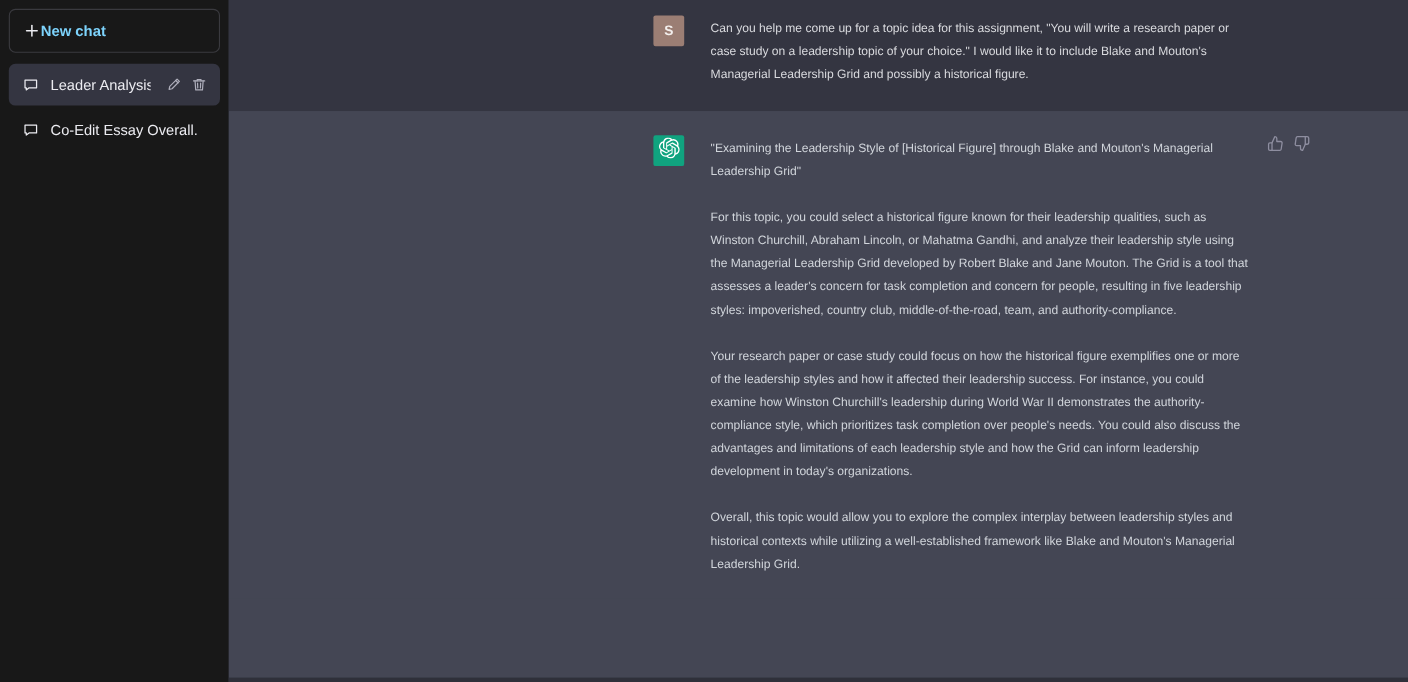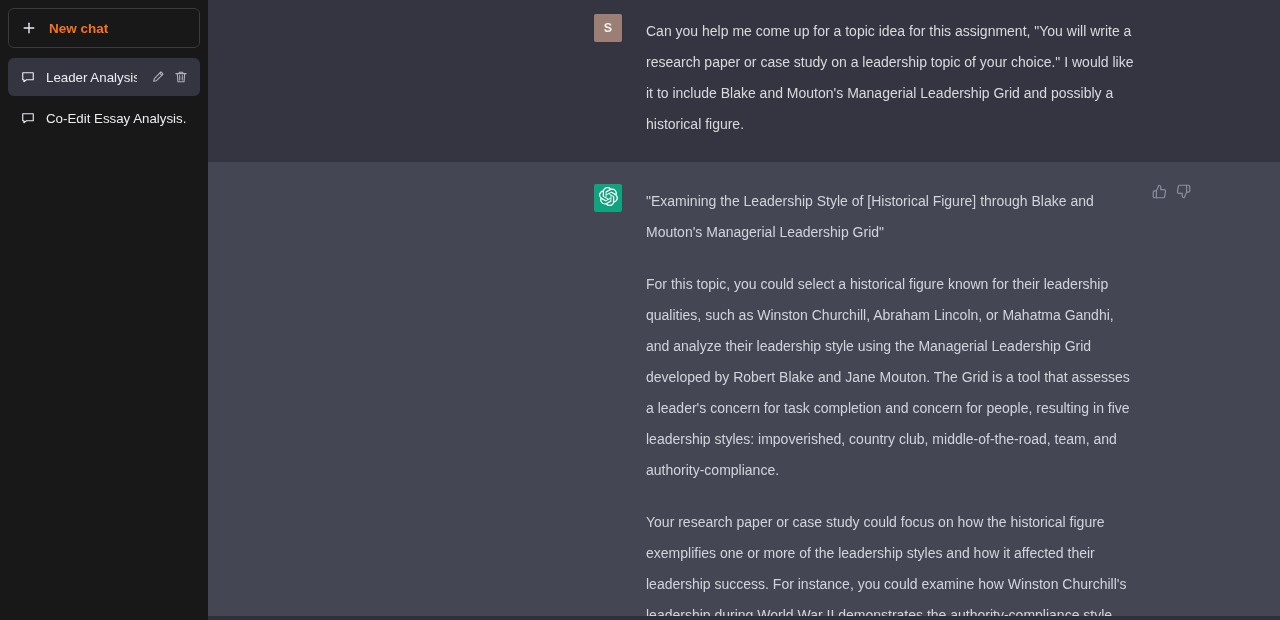--- a/index.html
+++ b/index.html
@@ -28,26 +28,25 @@
     padding: 8px;
     display: flex;
     flex-direction: column;
     gap: 0px;
     position: relative;
   }
 
   .new-chat-btn {
     display: flex;
     align-items: center;
-    gap: 12px;
     height: 40px;
     padding: 0 12px;
     border: 1px solid #3a3a3f;
     border-radius: 6px;
-    color: #f97316;
+    color: #7dd3fc;
     font-size: 13.5px;
     font-weight: 600;
     cursor: pointer;
     user-select: none;
     background: transparent;
     margin-bottom: 10px;
   }
 
   .plus-icon {
     width: 16px;
@@ -164,22 +163,22 @@
     font-size: 12.5px;
     font-weight: 600;
   }
   .avatar-assist {
     background: #10a37f;
   }
 
   .msg-body {
     flex: 1 1 auto;
     color: #d1d5db;
-    font-size: 14px;
-    line-height: 31px;
+    font-size: 11px;
+    line-height: 21px;
     min-width: 0;
     max-width: 528px;
     padding-top: 2px;
   }
   .msg-user .msg-body { color: #d9dade; }
 
   .msg-body p { margin: 0 0 21px 0; }
   .msg-body p:last-child { margin-bottom: 0; }
 
   .feedback {
@@ -253,21 +252,21 @@
           </span>
         </span>
       </div>
 
       <div class="chat-item">
         <span class="bubble-icon">
           <svg width="14" height="14" viewBox="0 0 16 16" fill="none" stroke="#ececf1" stroke-width="1.3" stroke-linejoin="round">
             <path d="M2 3.2h12v8H6.2L3.3 13.4V11.2H2z"></path>
           </svg>
         </span>
-        <span class="chat-title">Co-Edit Essay Analysis.</span>
+        <span class="chat-title">Co-Edit Essay Overall.</span>
       </div>
 
     </div>
   </aside>
 
   <main class="main">
     <div class="thread">
 
       <div class="msg msg-user">
         <div class="msg-inner">

